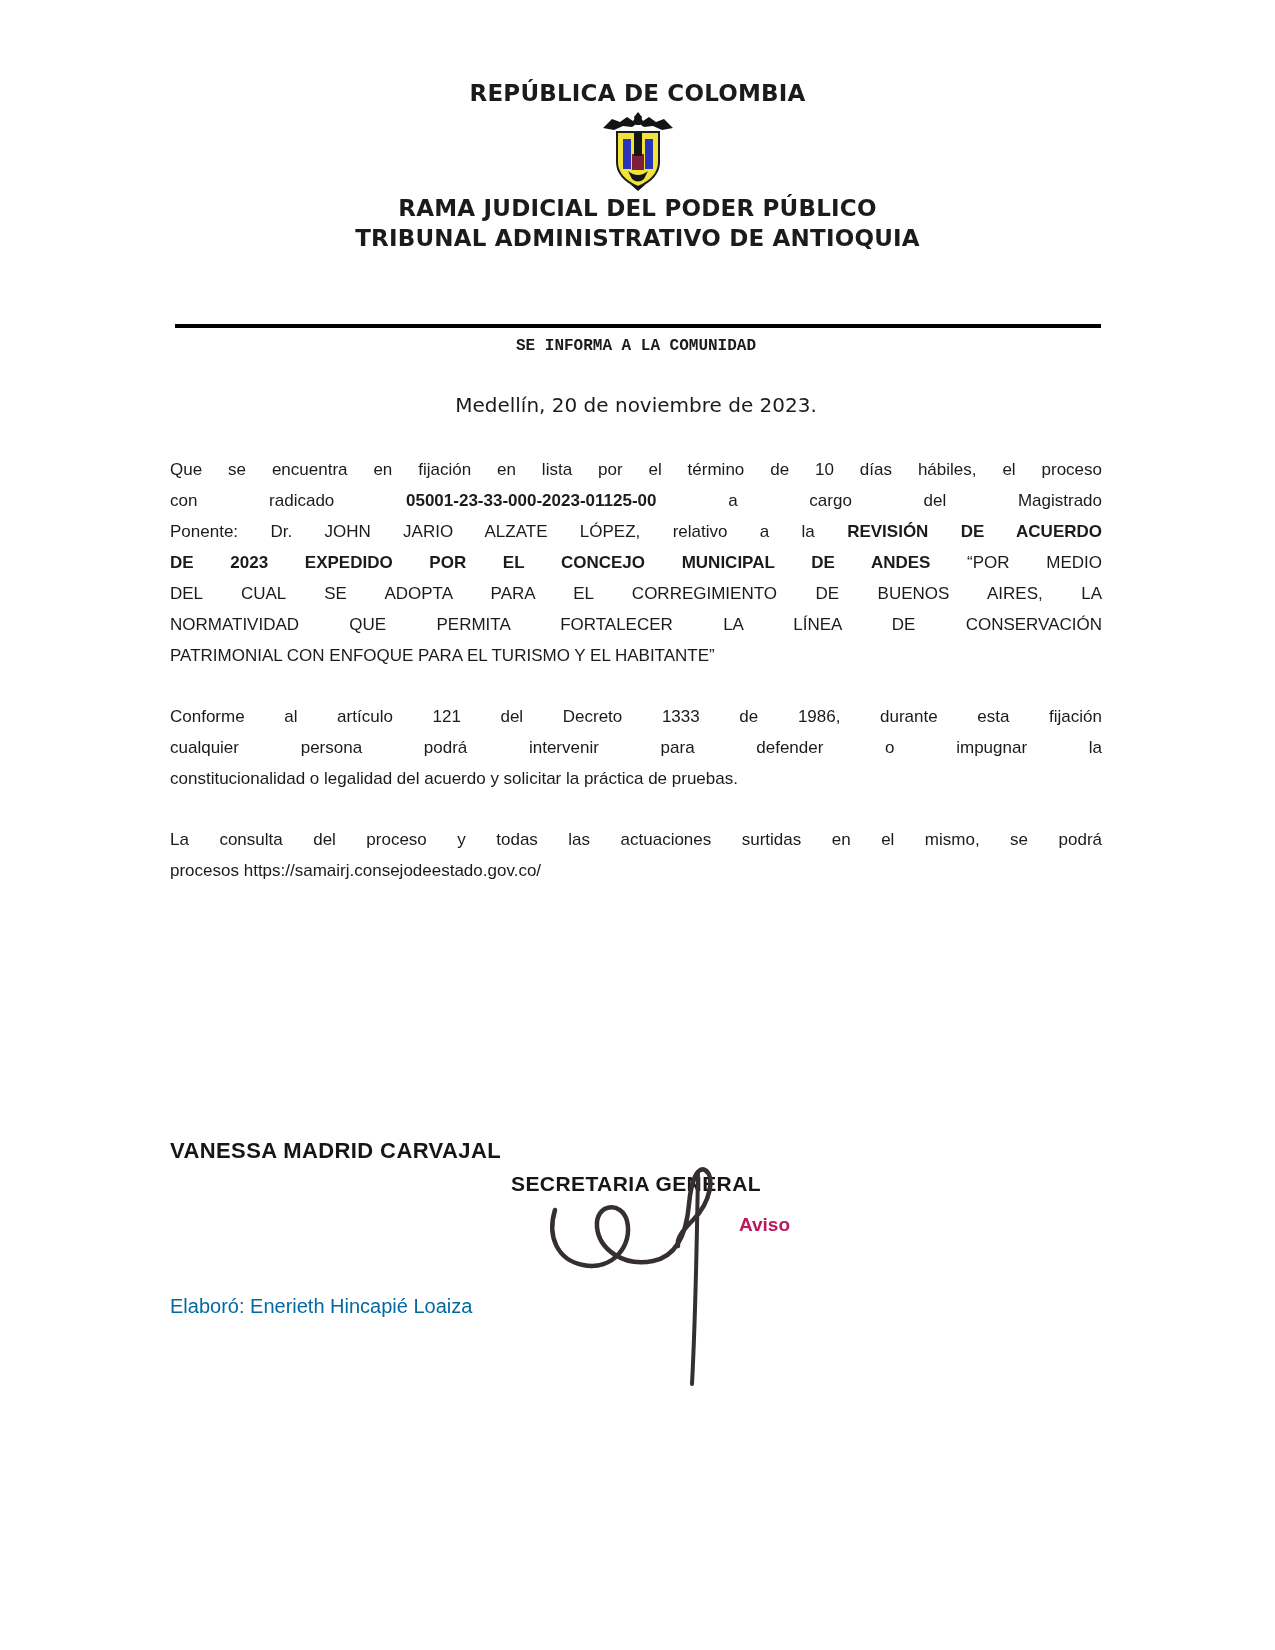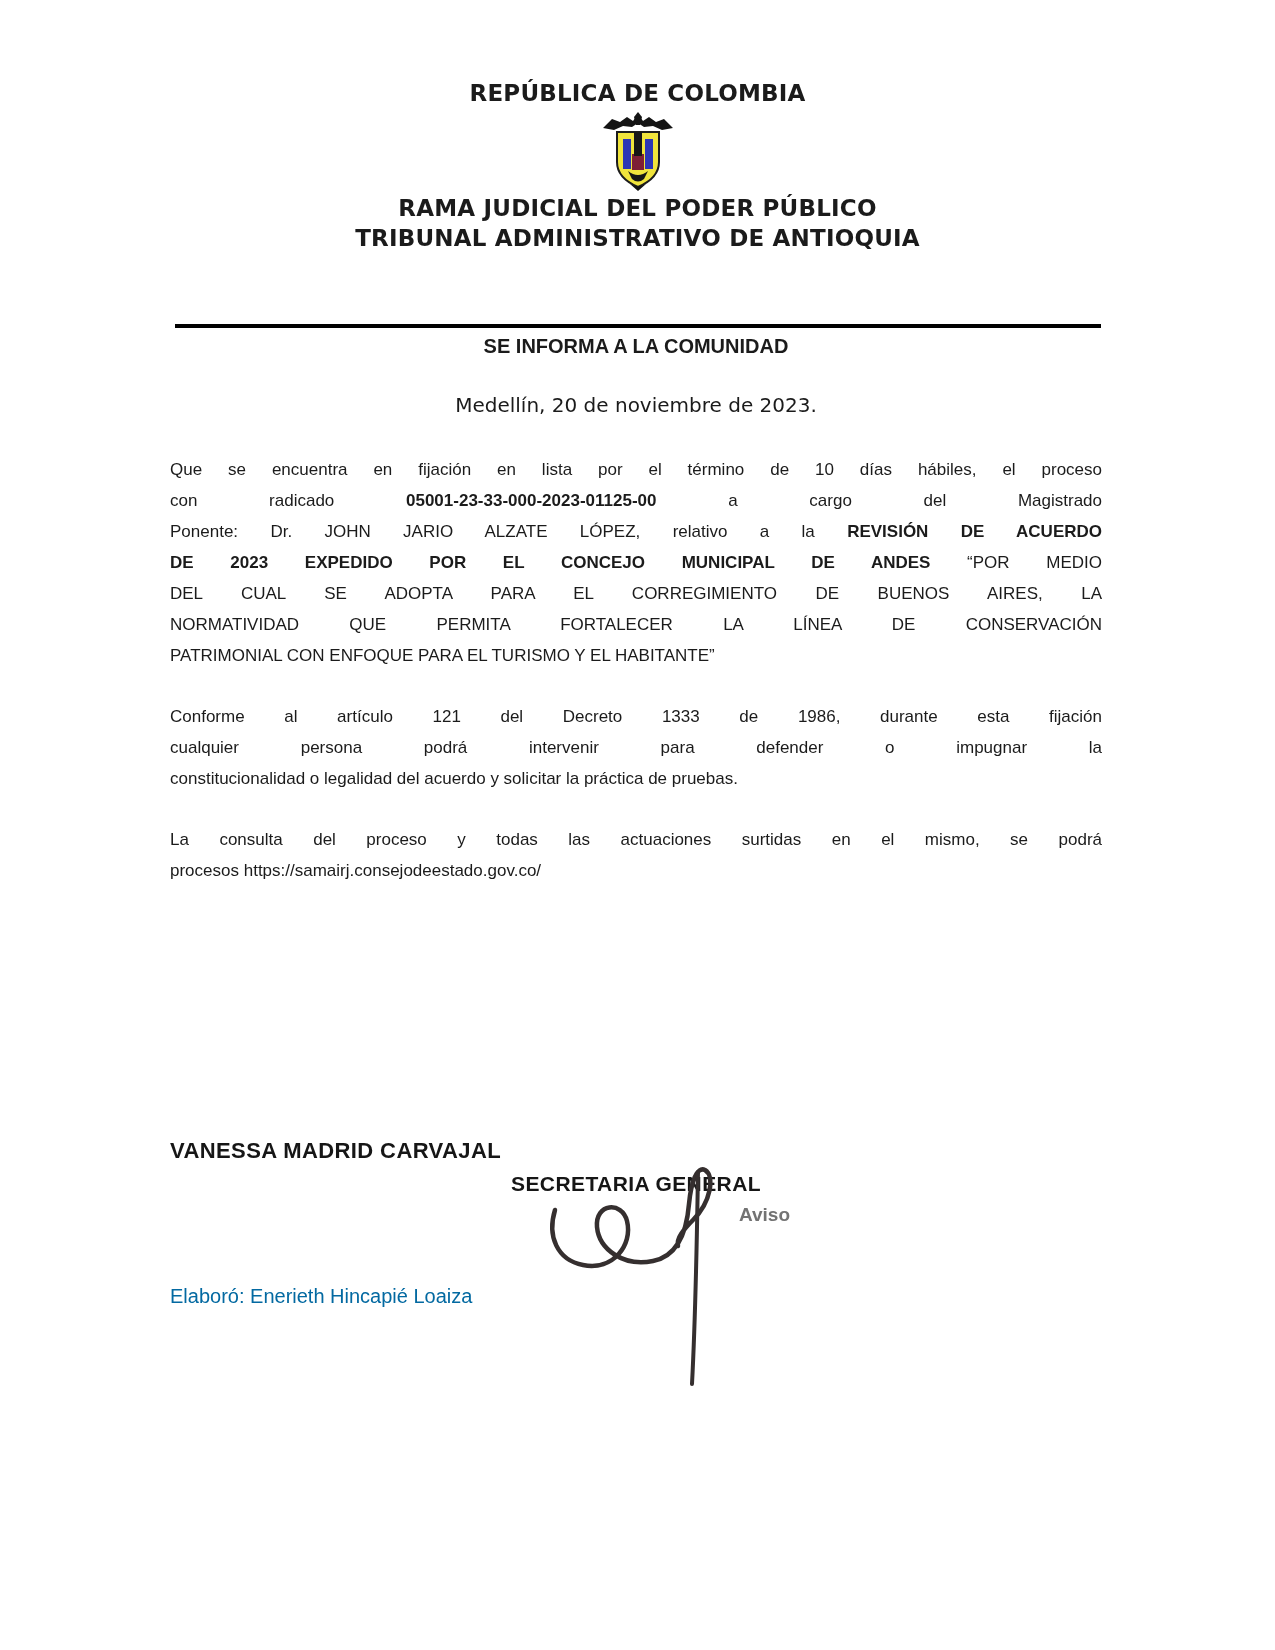--- a/index.html
+++ b/index.html
@@ -37,23 +37,23 @@
   .rule {
     margin-top: 71px;
     margin-left: 5px;
     width: 926px;
     height: 4px;
     background: #000000;
   }
   .notice-title {
     margin-top: 4px;
     text-align: center;
-    font-family: Liberation Sans, sans-serif;
+    font-family: Liberation Mono, monospace;
     font-weight: bold;
-    font-size: 20px;
+    font-size: 16px;
     line-height: 28px;
   }
   .dateline {
     margin-top: 31px;
     text-align: center;
     font-family: "DejaVu Sans", sans-serif;
     font-size: 20px;
     line-height: 28px;
   }
   .paras { margin-top: 35px; font-size: 17px; line-height: 31px; }
@@ -73,27 +73,27 @@
   .sig-role {
     margin-top: 8px;
     text-align: center;
     font-weight: bold;
     font-size: 21px;
     line-height: 24px;
     letter-spacing: 0.4px;
     color: #161616;
   }
   .sig-tag {
-    margin-top: 8px;
+    margin-top: 18px;
     width: 620px;
     text-align: right;
     font-weight: bold;
     font-size: 19px;
     line-height: 22px;
-    color: #737373;
+    color: #be185d;
   }
   .footer-line {
     margin-top: 58px;
     font-size: 20px;
     line-height: 24px;
     color: #0369a1;
   }
   .sig-svg {
     position: absolute;
     left: 545px;

